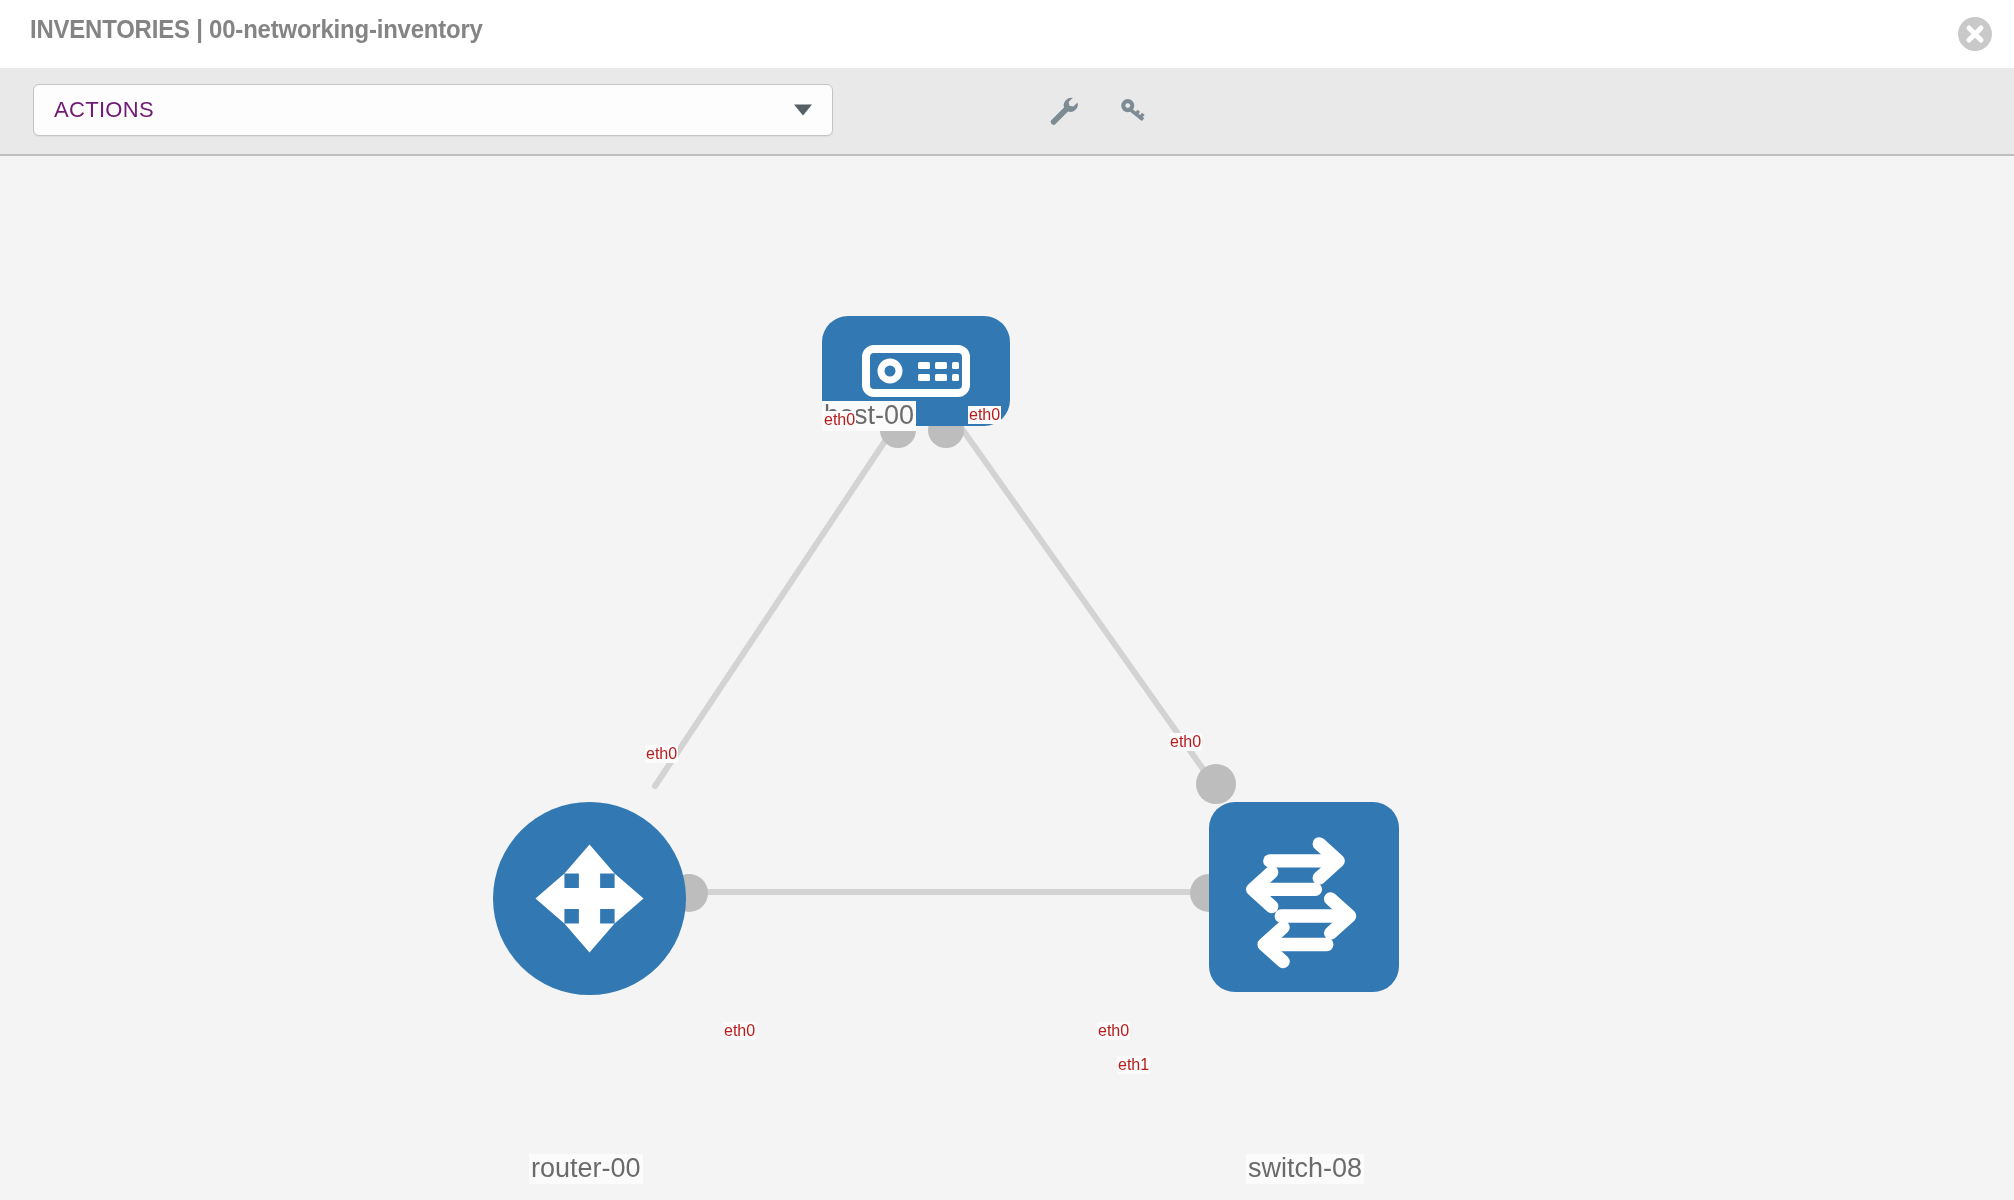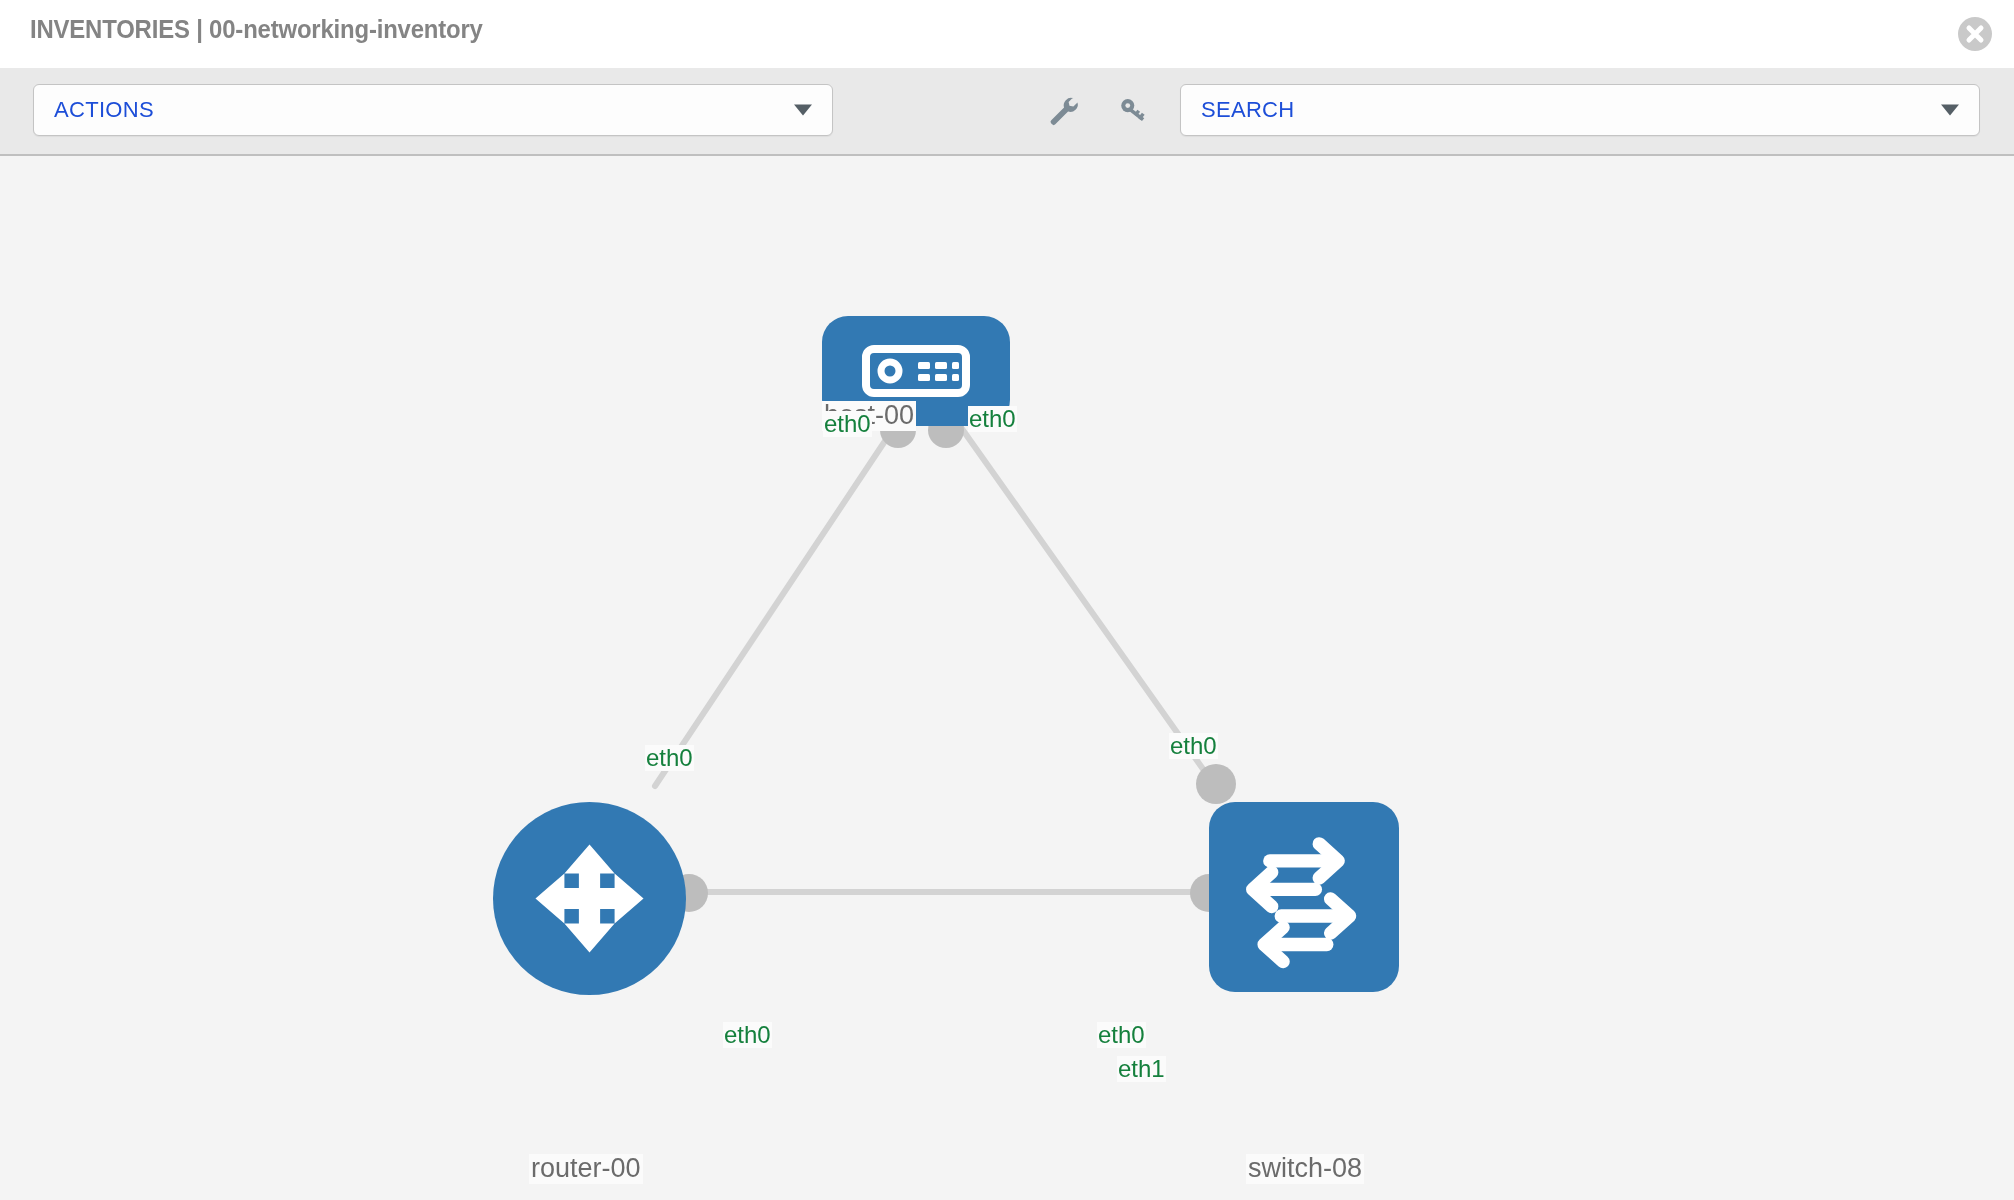--- a/index.html
+++ b/index.html
@@ -63,21 +63,21 @@
     box-shadow: 0 1px 1px rgba(0,0,0,0.05);
     cursor: pointer;
   }
   .actions-select { left: 33px; top: 16px; width: 800px; height: 52px; }
   .search-select  { left: 1180px; top: 16px; width: 800px; height: 52px; }
   .select-label {
     position: absolute;
     left: 20px; top: 50%;
     transform: translateY(-50%);
     font-size: 22px;
-    color: #1d4ed8;
+    color: #701a75;
     letter-spacing: 0.3px;
     white-space: nowrap;
   }
   .select-arrow {
     position: absolute;
     right: 20px; top: 50%;
     transform: translateY(-50%);
     width: 0; height: 0;
     border-left: 9px solid transparent;
     border-right: 9px solid transparent;
@@ -140,22 +140,22 @@
     position: absolute;
     font-size: 27px;
     color: #6b6b6b;
     background: #fbfbfb;
     white-space: nowrap;
     padding: 0 2px;
     line-height: 1.1;
   }
   .iface-label {
     position: absolute;
-    font-size: 24px;
-    color: #15803d;
+    font-size: 16px;
+    color: #b91c1c;
     background: #fbfbfb;
     white-space: nowrap;
     padding: 0 1px;
     line-height: 1.1;
   }
 
   
   .zoom-panel {
     position: absolute;
     left: 1620px; top: 1078px;
@@ -231,24 +231,20 @@
         <g fill="#7d8b95">
           <circle cx="7.6" cy="8.2" r="4.6"></circle>
           <circle cx="7.6" cy="8.2" r="1.7" fill="#e9e9e9"></circle>
           <rect x="10.4" y="10.2" width="11.2" height="2.6" transform="rotate(38 10.4 10.2)"></rect>
           <rect x="17.6" y="13.2" width="2.4" height="4.6" transform="rotate(38 17.6 13.2)"></rect>
           <rect x="14.4" y="11.1" width="2.4" height="4.0" transform="rotate(38 14.4 11.1)"></rect>
         </g>
       </svg>
     </div>
 
-    <div class="select-box search-select">
-      <span class="select-label">SEARCH</span>
-      <span class="select-arrow"></span>
-    </div>
   </div>
 
   <div class="canvas">
 
     <svg class="graph-svg" viewBox="0 0 2014 1044">
       <g stroke="#d3d3d3" stroke-width="6" stroke-linecap="round" fill="none">
         <line x1="895" y1="270" x2="655" y2="630"></line>
         <line x1="960" y1="270" x2="1215" y2="630"></line>
         <line x1="690" y1="736" x2="1215" y2="736"></line>
       </g>

